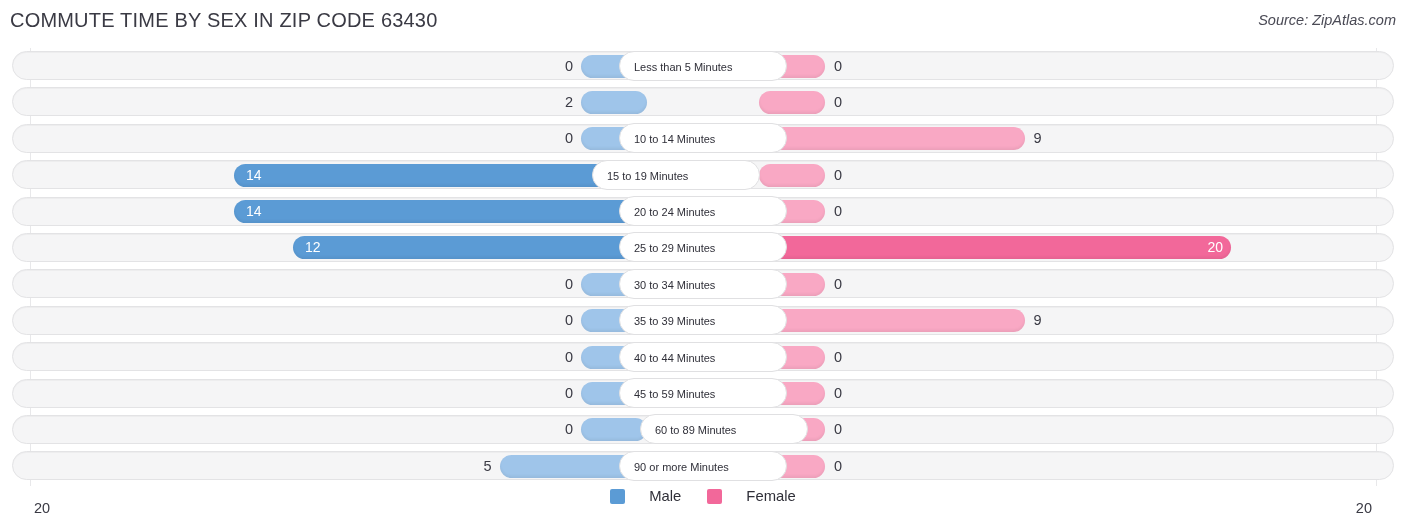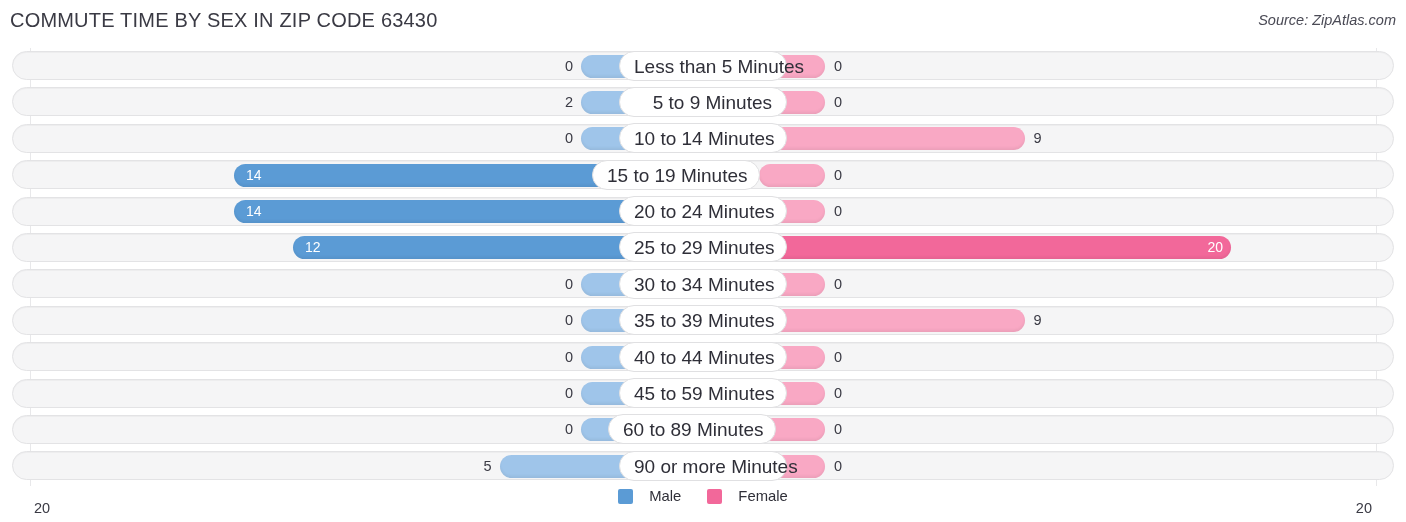--- a/index.html
+++ b/index.html
@@ -114,23 +114,23 @@
 
   
   .pill {
     position: absolute;
     top: 2.5px;
     height: 30px;
     line-height: 30px;
     background: #ffffff;
     border: 1px solid #e0e0e2;
     border-radius: 16px;
-    font-size: 19px;
+    font-size: 11px;
     color: #2f2f38;
-    text-align: right;
+    text-align: left;
     white-space: nowrap;
     box-sizing: border-box;
     z-index: 5;
     padding: 0 14px;
   }
   
   .footer {
     position: absolute;
     left: 0;
     top: 486px;
@@ -152,21 +152,21 @@
     right: 0;
     top: 2px;
     display: flex;
     justify-content: center;
     align-items: center;
     gap: 26px;
   }
   .legend-item {
     display: flex;
     align-items: center;
-    gap: 16px;
+    gap: 24px;
     font-size: 14.8px;
     color: #2f2f38;
   }
   .swatch {
     width: 15px;
     height: 15px;
     border-radius: 2px;
     display: inline-block;
   }
 </style>
@@ -189,21 +189,20 @@
           <div class="bar bar-female" style="left: 759px; width: 66px;"></div>
           <div class="val right-out" style="left: 834px; width: 46px;">0</div>
           <div class="pill" style="left: 619px; width: 168px;">Less than 5 Minutes</div>
         </div>
         <div class="row">
           <div class="track"></div>
           <div class="bar bar-male" style="left: 581px; width: 66px;"></div>
           <div class="val left-out" style="left: 527px; width: 46px;">2</div>
           <div class="bar bar-female" style="left: 759px; width: 66px;"></div>
           <div class="val right-out" style="left: 834px; width: 46px;">0</div>
-          <div class="pill" style="left: 619px; width: 168px;">5 to 9 Minutes</div>
         </div>
         <div class="row">
           <div class="track"></div>
           <div class="bar bar-male" style="left: 581px; width: 66px;"></div>
           <div class="val left-out" style="left: 527px; width: 46px;">0</div>
           <div class="bar bar-female" style="left: 759px; width: 265.5px;"></div>
           <div class="val right-out" style="left: 1033.5px; width: 46px;">9</div>
           <div class="pill" style="left: 619px; width: 168px;">10 to 14 Minutes</div>
         </div>
         <div class="row">
@@ -261,21 +260,21 @@
           <div class="bar bar-female" style="left: 759px; width: 66px;"></div>
           <div class="val right-out" style="left: 834px; width: 46px;">0</div>
           <div class="pill" style="left: 619px; width: 168px;">45 to 59 Minutes</div>
         </div>
         <div class="row">
           <div class="track"></div>
           <div class="bar bar-male" style="left: 581px; width: 66px;"></div>
           <div class="val left-out" style="left: 527px; width: 46px;">0</div>
           <div class="bar bar-female" style="left: 759px; width: 66px;"></div>
           <div class="val right-out" style="left: 834px; width: 46px;">0</div>
-          <div class="pill" style="left: 608px; width: 168px;">60 to 89 Minutes</div>
+          <div class="pill" style="left: 640px; width: 168px;">60 to 89 Minutes</div>
         </div>
         <div class="row">
           <div class="track"></div>
           <div class="bar bar-male" style="left: 499.5px; width: 147.5px;"></div>
           <div class="val left-out" style="left: 445.5px; width: 46px;">5</div>
           <div class="bar bar-female" style="left: 759px; width: 66px;"></div>
           <div class="val right-out" style="left: 834px; width: 46px;">0</div>
           <div class="pill" style="left: 619px; width: 168px;">90 or more Minutes</div>
         </div>
       </div>

